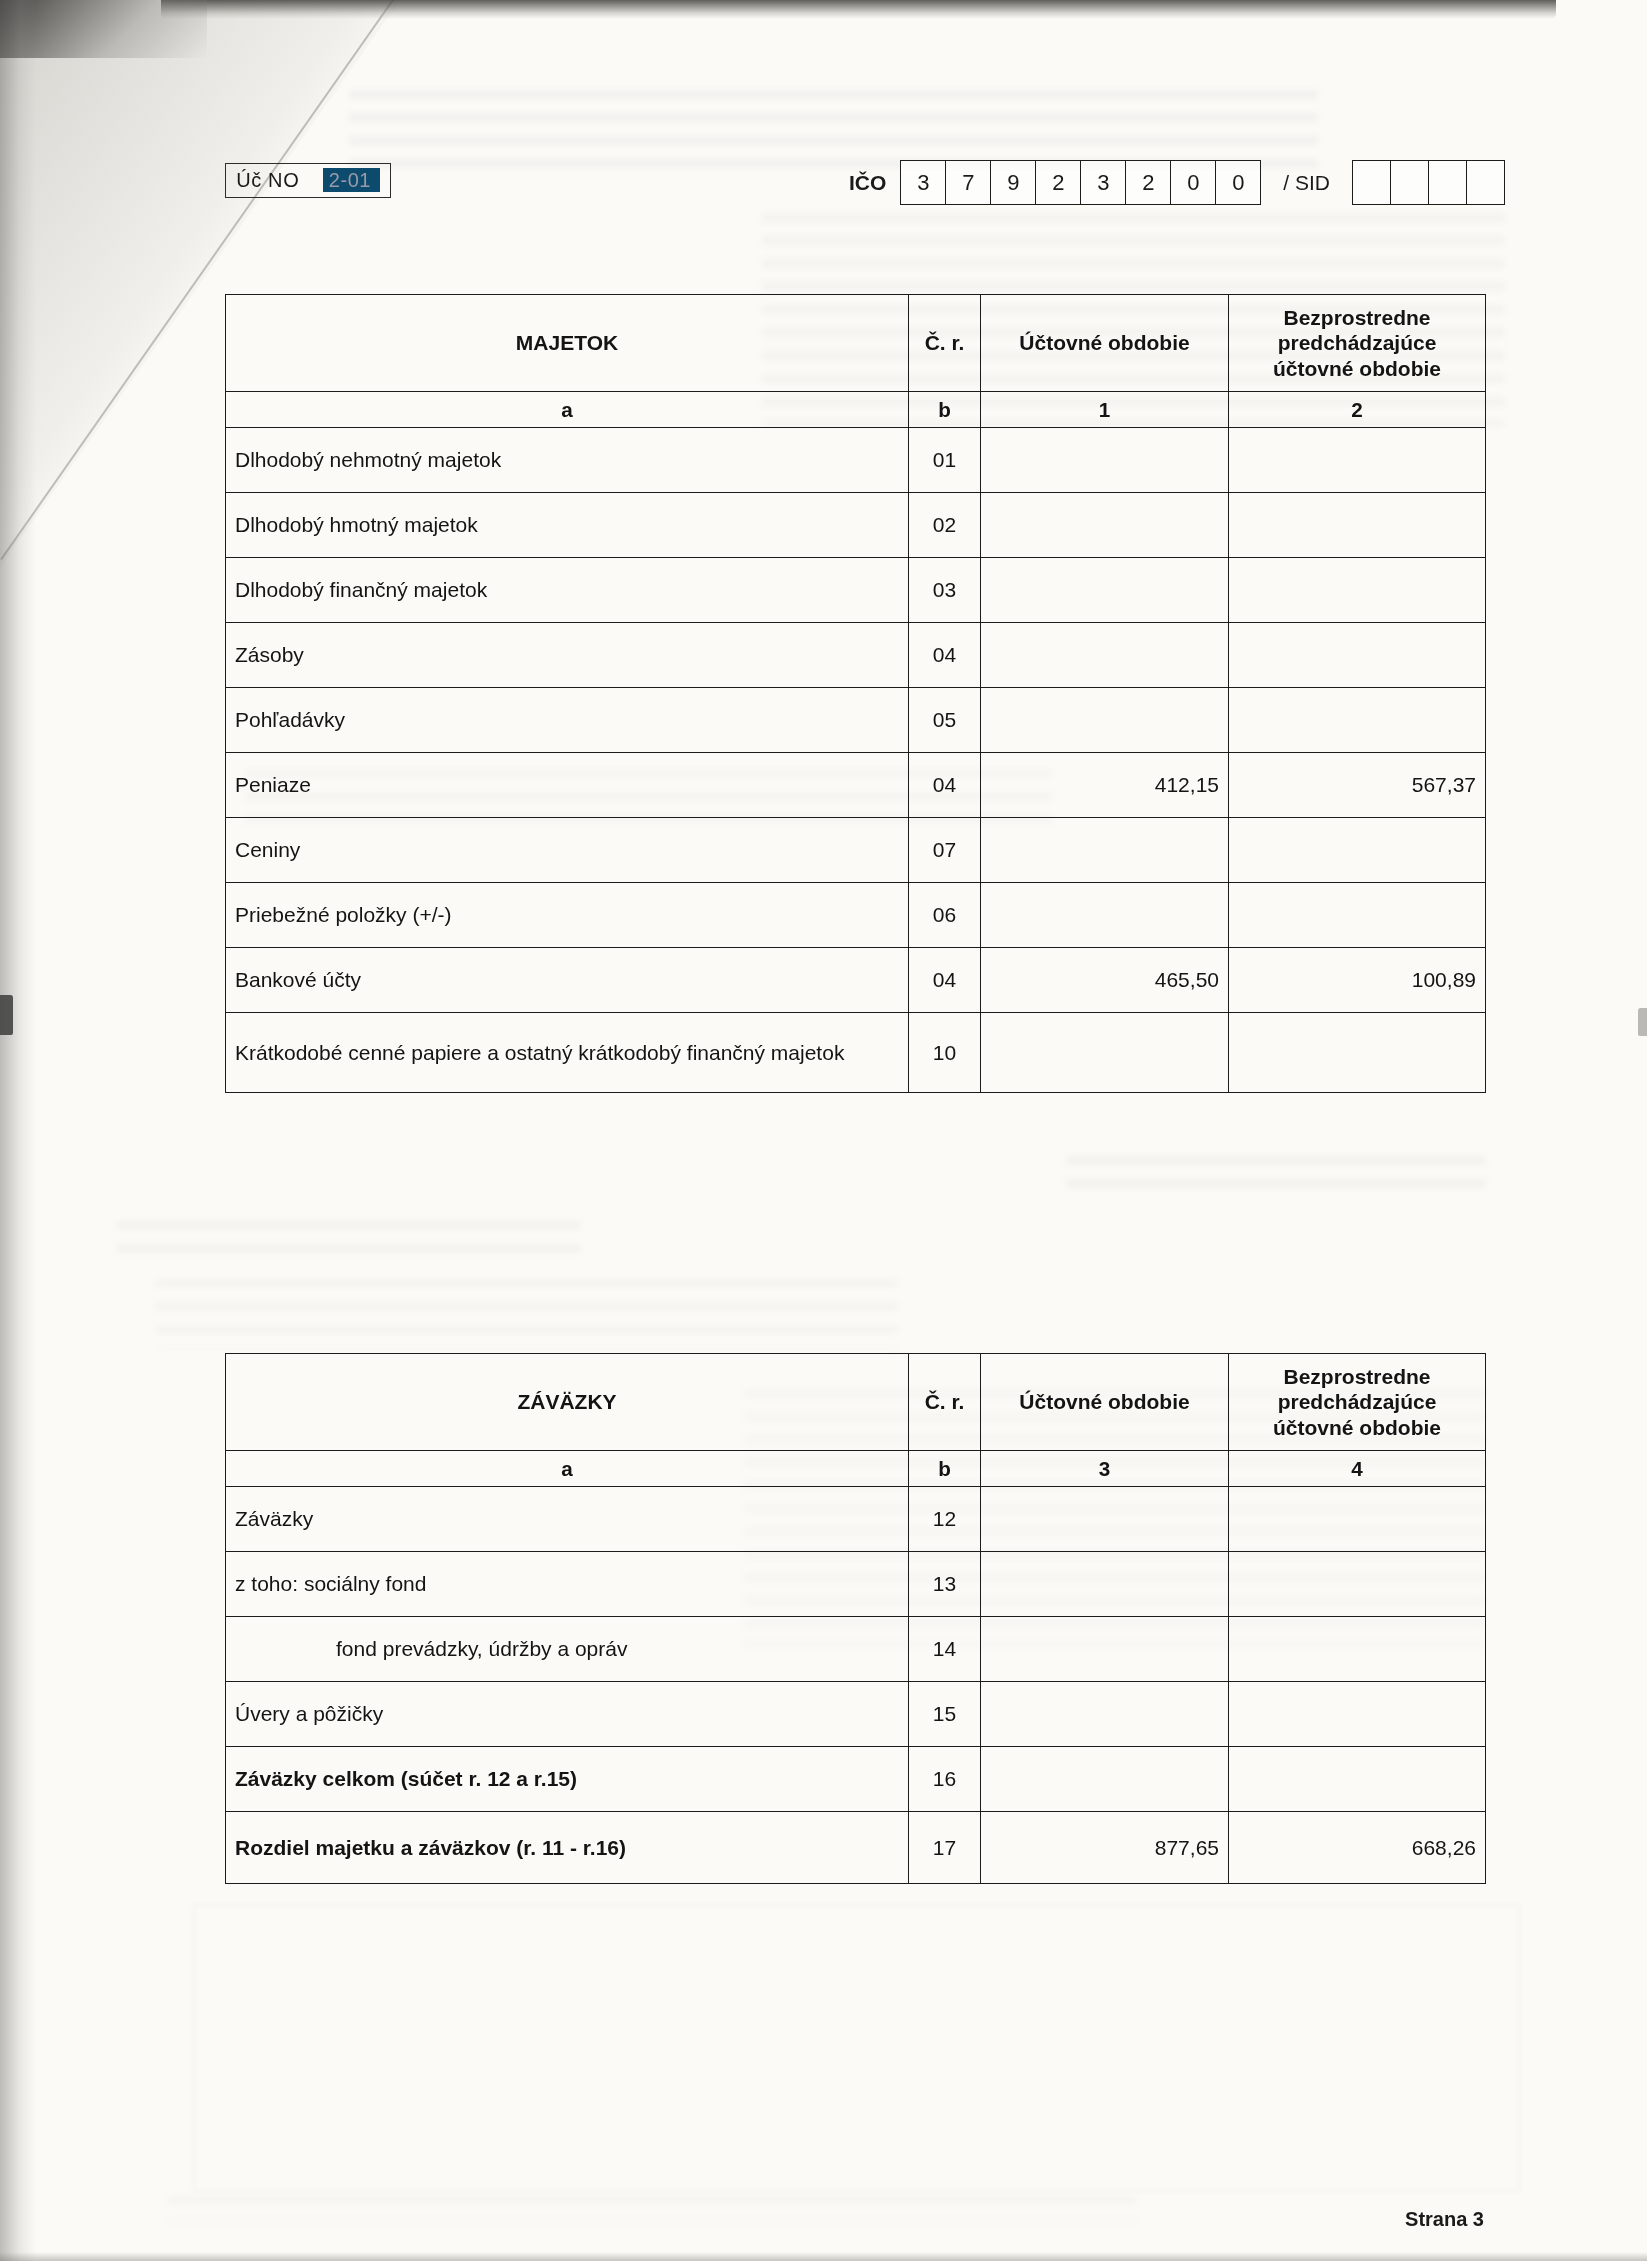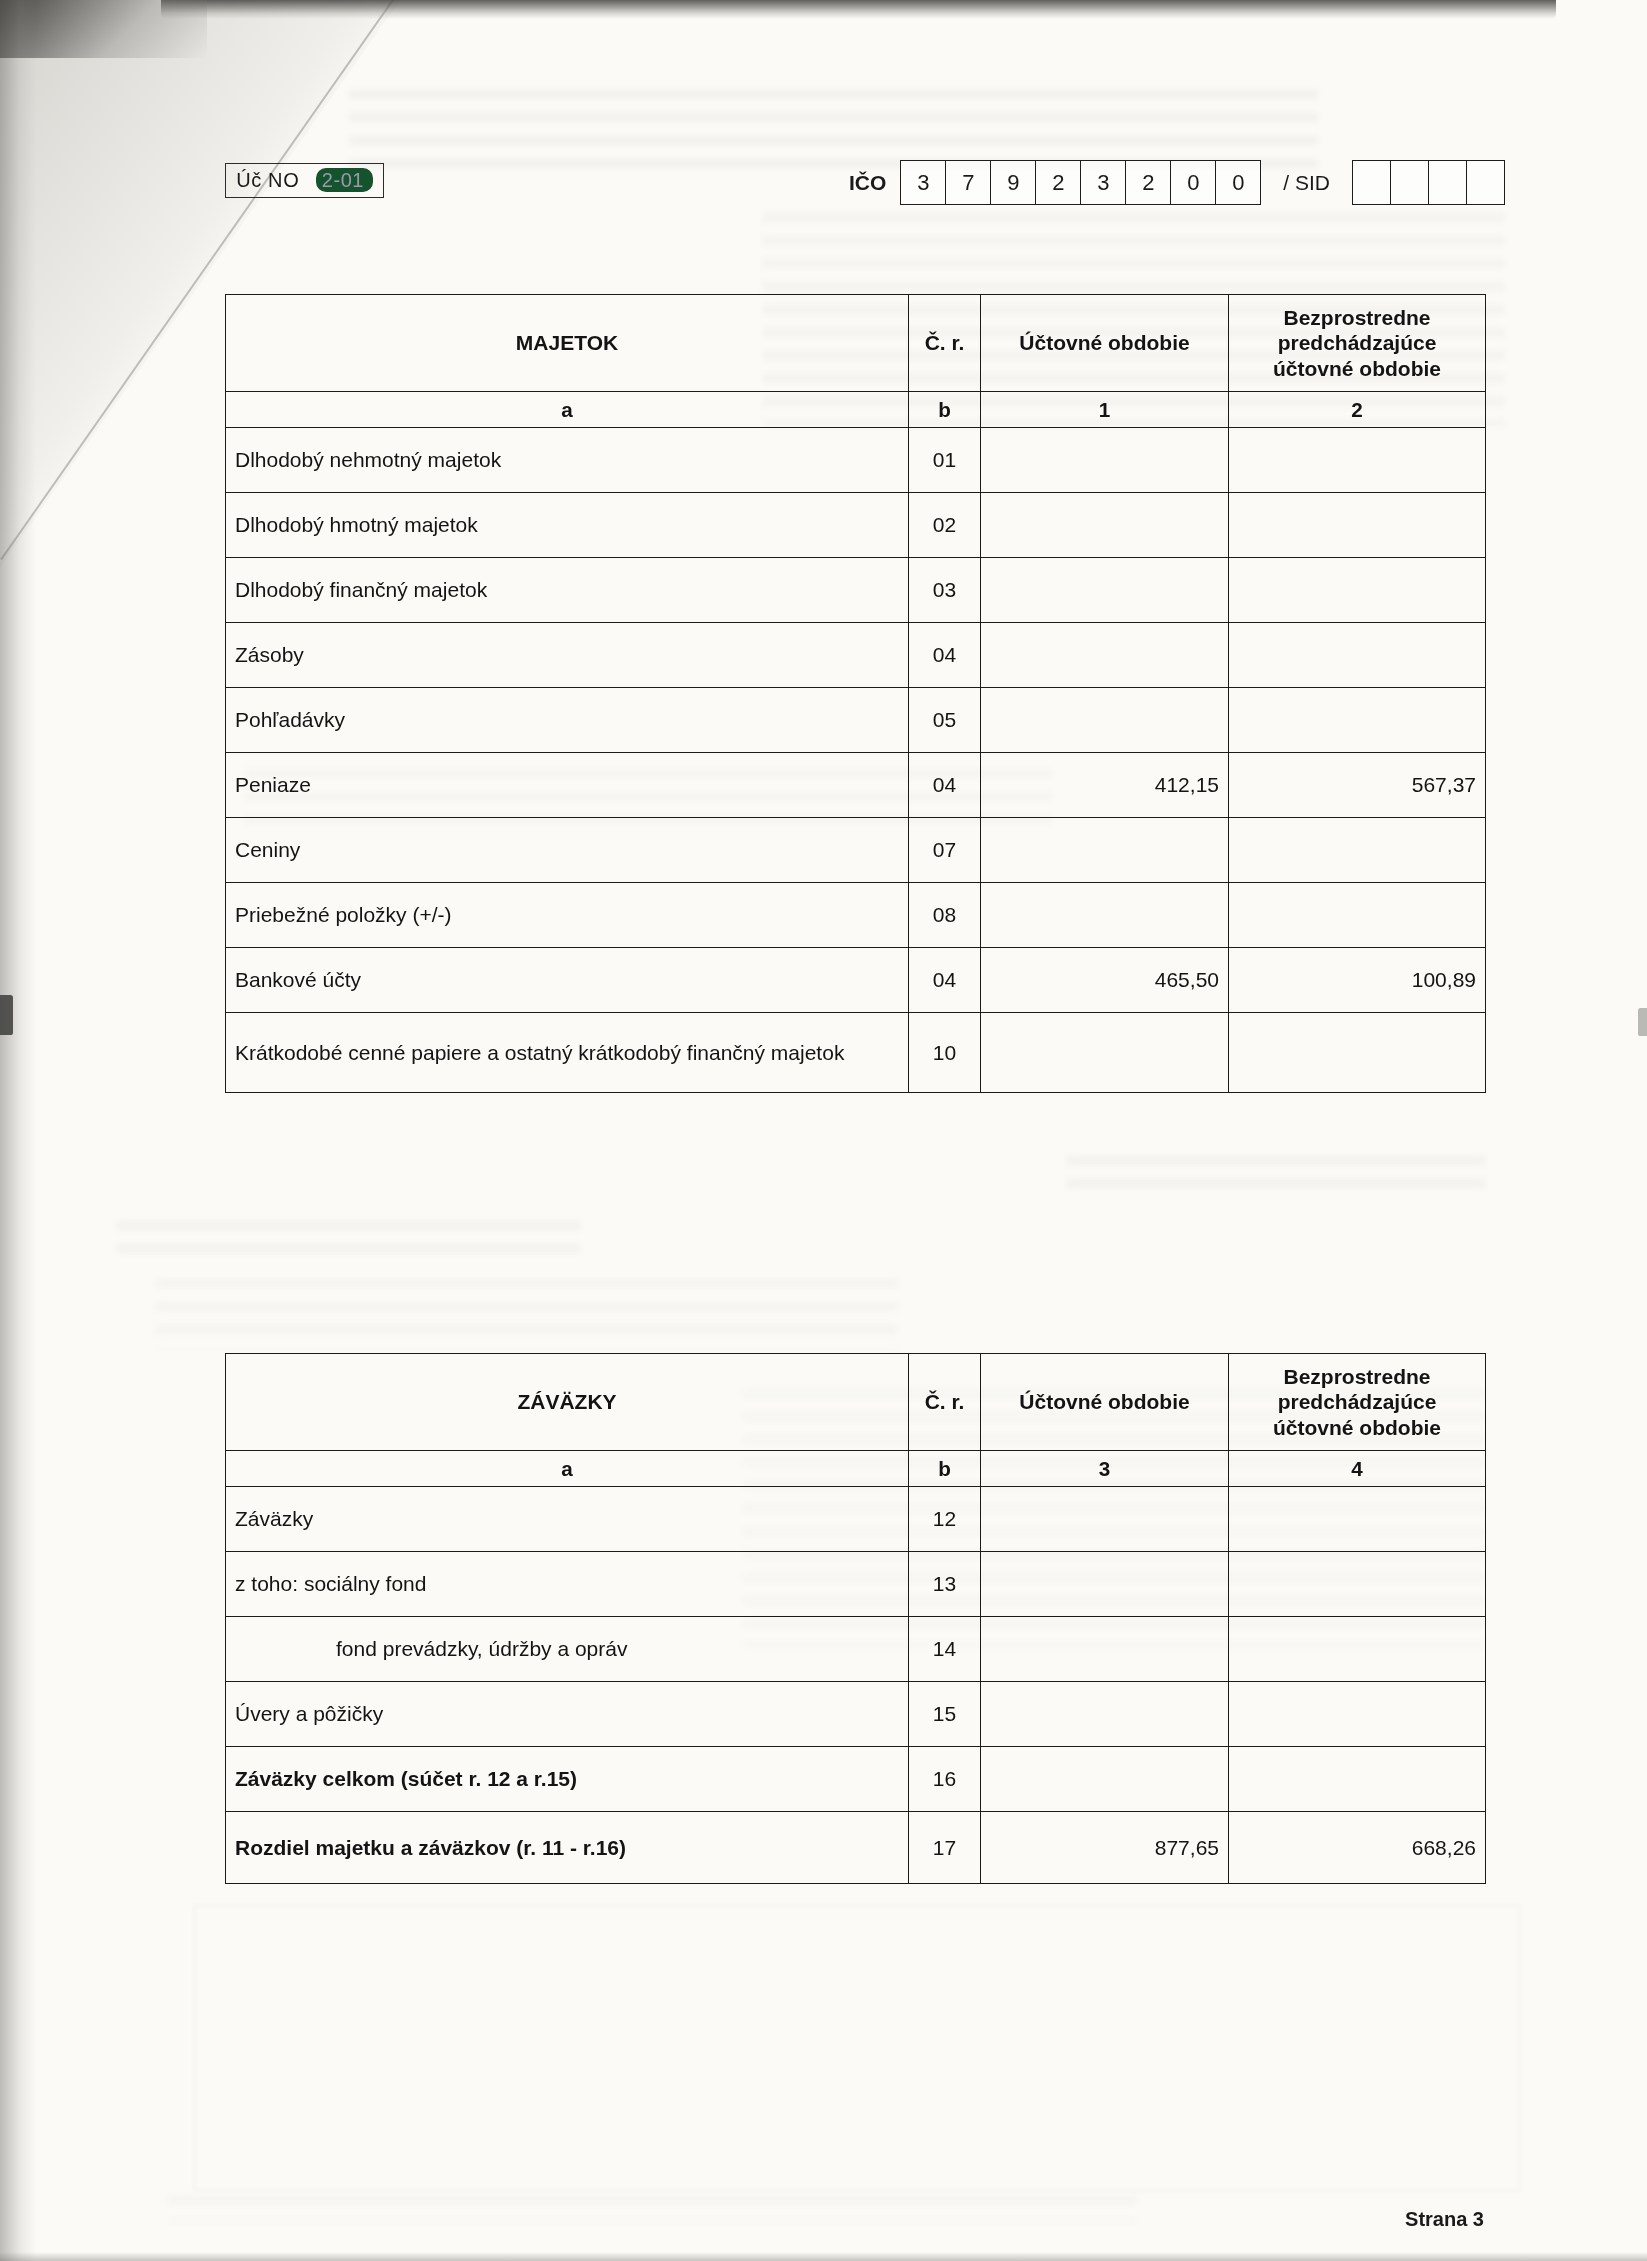--- a/index.html
+++ b/index.html
@@ -33,21 +33,21 @@
   .ghost{position:absolute;filter:blur(3.2px);pointer-events:none;
     background:repeating-linear-gradient(180deg,rgba(125,132,145,.20) 0 9px,transparent 9px 23px);}
   .ghost-box{position:absolute;filter:blur(1.9px);pointer-events:none;
     border:1.9px solid rgba(135,142,155,.14);background:transparent;}
   
   .form-code-box{
     position:absolute;left:225px;top:163px;
     border:1.9px solid #2c2c2c;padding:5.2px 10.3px;
     font-size:20px;letter-spacing:0.6px;white-space:nowrap;
   }
-  .code-highlight{background:#14532d;color:#9a9aa8;padding:1.3px 9px 1.3px 5.2px;margin-left:11px;border-radius:10px;}
+  .code-highlight{background:#0c4a6e;color:#9a9aa8;padding:1.3px 9px 1.3px 5.2px;margin-left:18px;}
   .ico-row{position:absolute;left:849px;top:160px;display:flex;align-items:center;}
   .ico-label{font-size:21px;font-weight:bold;margin-right:14px;}
   .digit-boxes{display:flex;}
   .digit-box{
     width:44px;height:43px;border:1.9px solid #1d1d1d;border-left:none;
     display:flex;align-items:center;justify-content:center;
     font-size:22px;background:rgba(255,255,255,.6);
   }
   .digit-box:first-child{border-left:1.9px solid #1d1d1d;}
   .sid-label{font-size:21px;margin:0 22px;}
@@ -195,21 +195,21 @@
         <td class="val">567,37</td>
       </tr>
       <tr class="data-row">
         <td class="lbl">Ceniny</td>
         <td class="cr">07</td>
         <td class="val"></td>
         <td class="val"></td>
       </tr>
       <tr class="data-row">
         <td class="lbl">Priebežné položky (+/-)</td>
-        <td class="cr">08</td>
+        <td class="cr">06</td>
         <td class="val"></td>
         <td class="val"></td>
       </tr>
       <tr class="data-row">
         <td class="lbl">Bankové účty</td>
         <td class="cr">04</td>
         <td class="val">465,50</td>
         <td class="val">100,89</td>
       </tr>
       <tr class="data-row tall">

